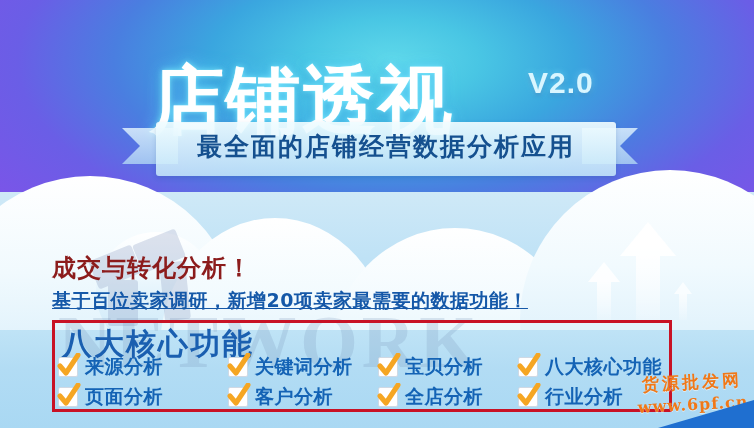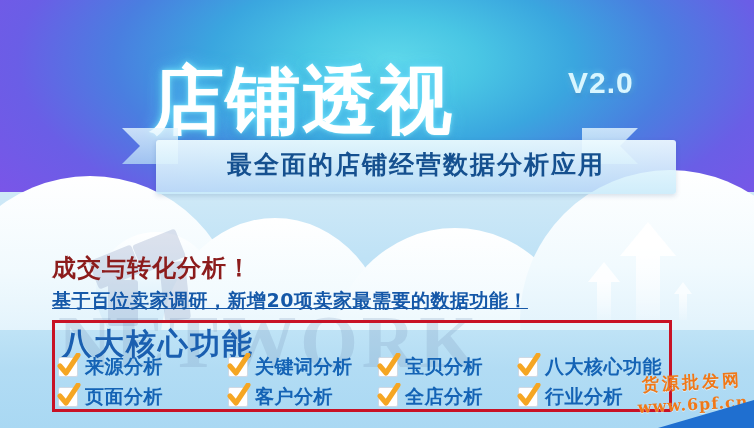--- a/index.html
+++ b/index.html
@@ -52,21 +52,21 @@
     font-family:"Liberation Serif",serif;}
   
   .corner-tri{position:absolute;right:0;bottom:0;width:0;height:0;
     border-right:96px solid #1f6fd0;border-top:28px solid transparent;}
   
   .ribbon-wrap{position:absolute;left:122px;top:122px;width:516px;height:62px;}
   .ribbon-tail{position:absolute;top:6px;width:56px;height:36px;
     background:linear-gradient(180deg,rgba(232,248,255,.80),rgba(186,226,246,.72));}
   .ribbon-tail.left{left:0;clip-path:polygon(0 0,100% 0,100% 100%,0 100%,18px 50%);}
   .ribbon-tail.right{right:0;clip-path:polygon(0 0,100% 0,calc(100% - 18px) 50%,100% 100%,0 100%);}
-  .ribbon{position:absolute;left:34px;top:18px;width:520px;height:54px;
+  .ribbon{position:absolute;left:34px;top:0;width:460px;height:54px;
     background:linear-gradient(180deg,rgba(240,252,255,.92),rgba(200,234,250,.85));
     border-radius:3px;
     box-shadow:0 2px 5px rgba(20,60,120,.16);}
   .ribbon-text{
     position:absolute;left:0;right:0;top:8px;text-align:center;
     font-size:25px;font-weight:bold;color:#15508f;letter-spacing:2px;
     font-family:"DejaVu Sans","Liberation Sans",sans-serif;
   }
   
   .title{
@@ -76,21 +76,20 @@
     font-family:Liberation Sans, sans-serif;
     text-shadow:
       0 0 1px #aef0ff, 0 0 6px rgba(120,235,255,.95),
       0 0 16px rgba(90,215,255,.85), 0 3px 10px rgba(20,70,150,.45);
     white-space:nowrap;
   }
   .version{
     position:absolute;left:528px;top:66px;
     font-size:30px;font-weight:bold;color:#d9f6ff;letter-spacing:1px;
     text-shadow:0 0 6px rgba(120,230,255,.8),0 2px 4px rgba(30,60,140,.45);
-    margin-left:40px;
   }
   
   .headline{
     position:absolute;left:52px;top:252px;
     font-size:24px;font-weight:bold;color:#8c1c1c;letter-spacing:1px;
     font-family:"DejaVu Sans","Liberation Sans",sans-serif;
     white-space:nowrap;
   }
   .subline{
     position:absolute;left:52px;top:288px;

